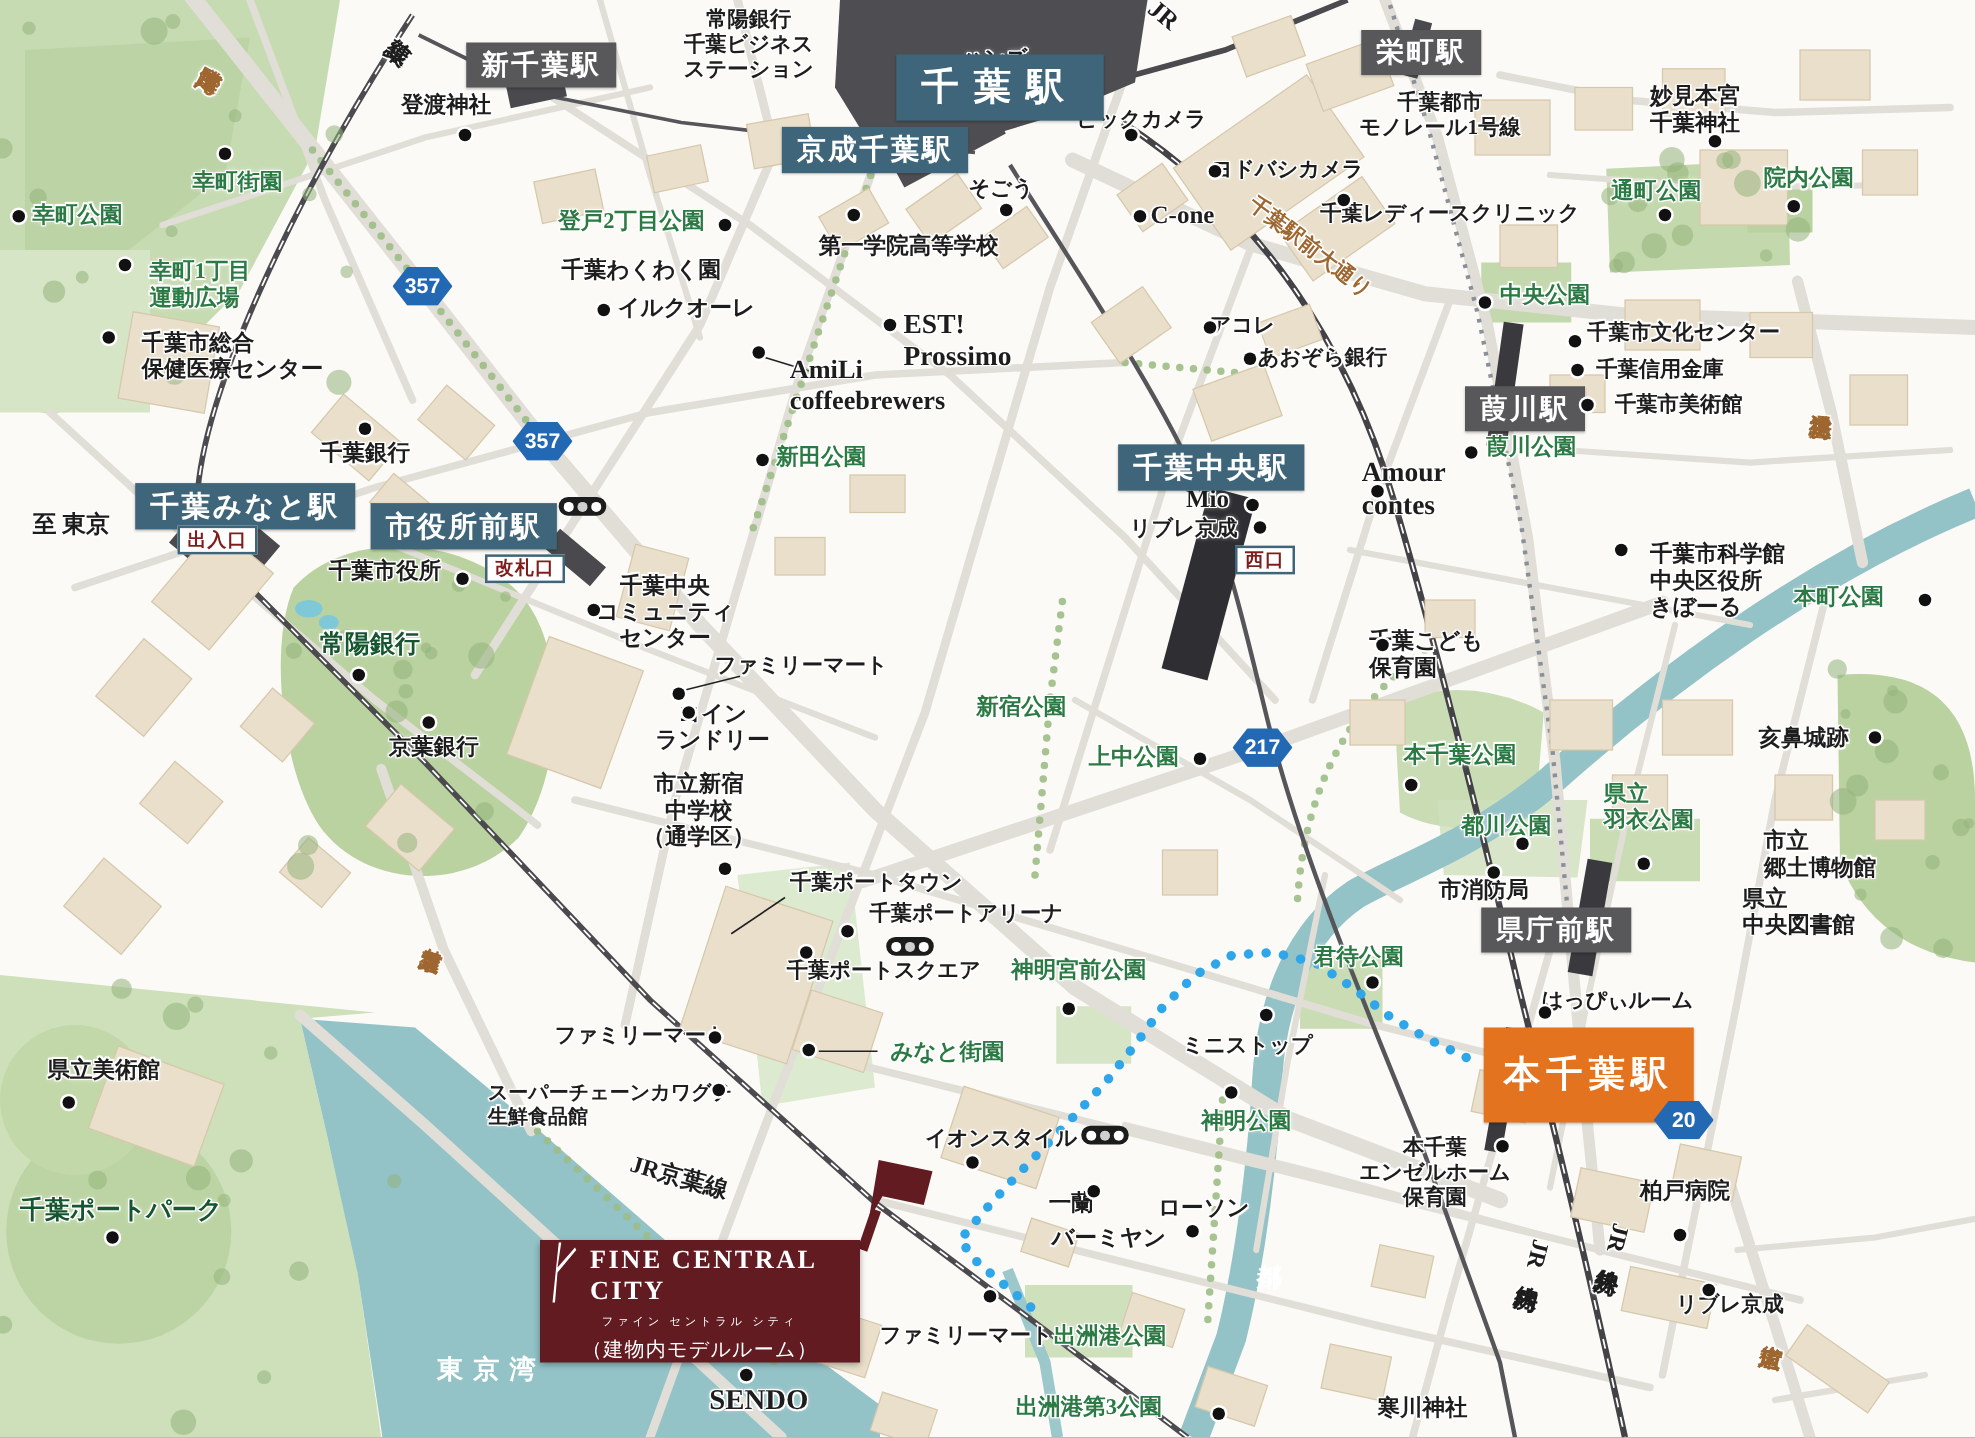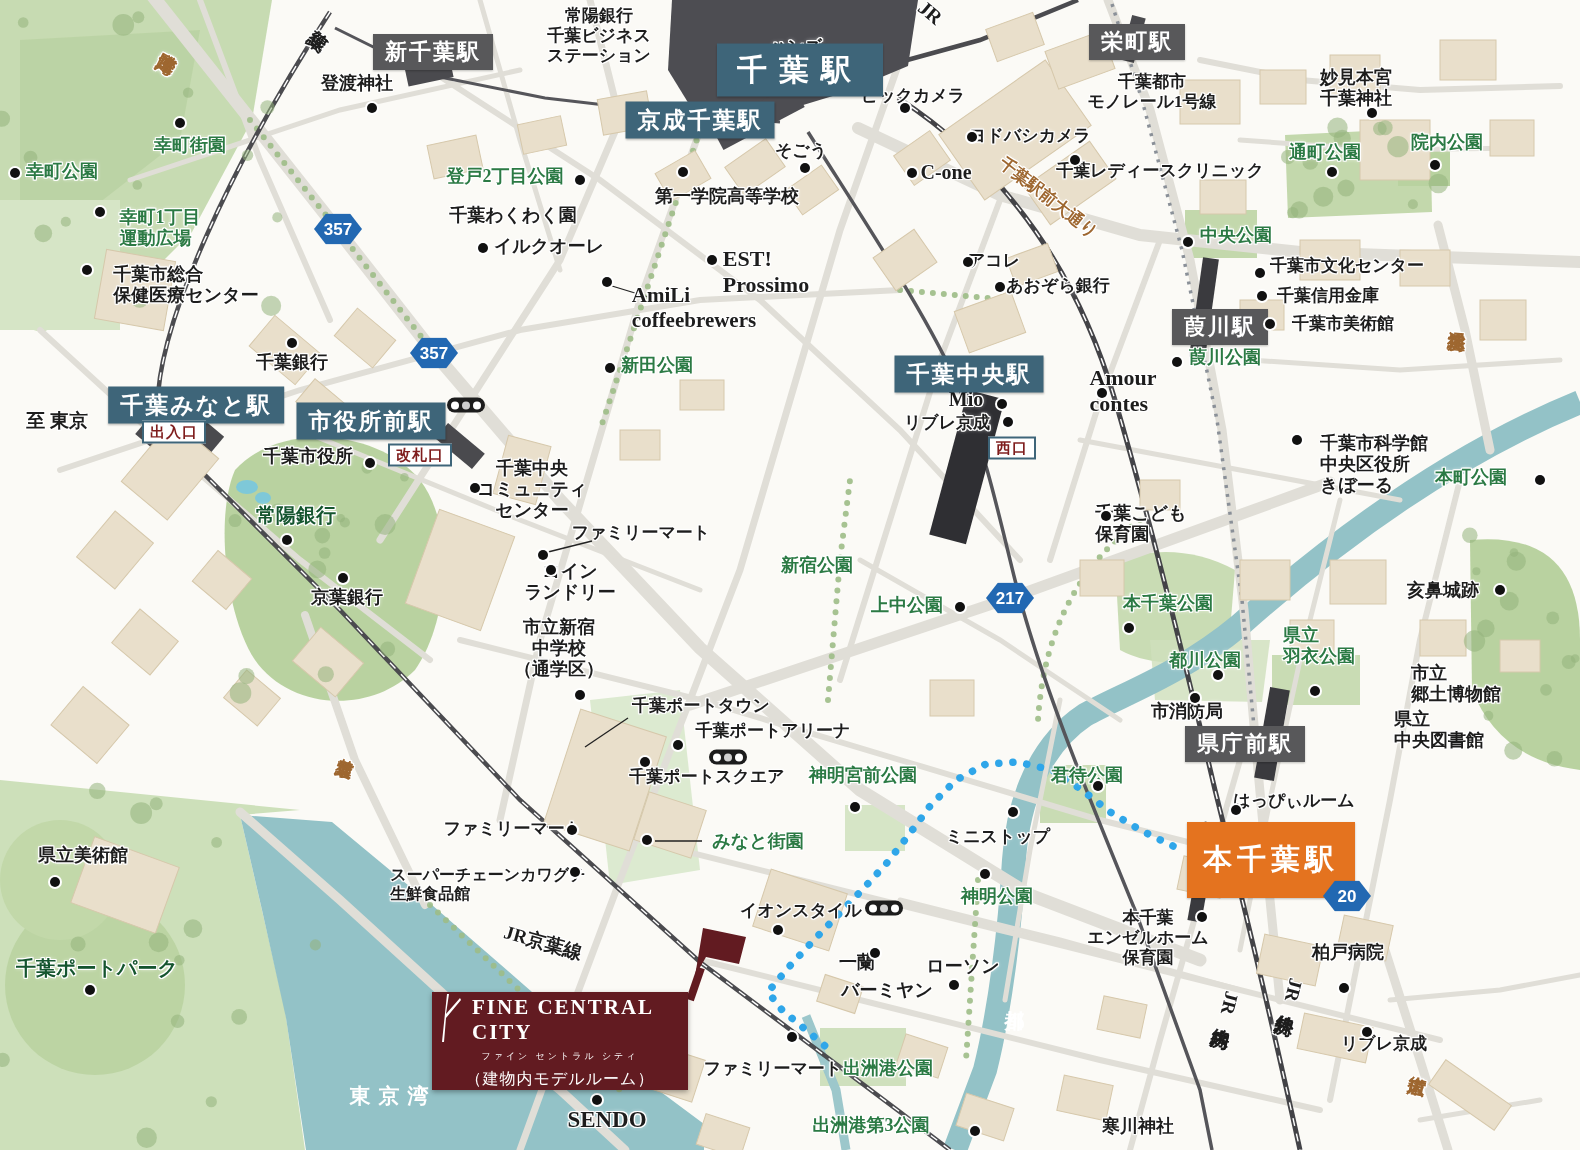--- a/index.html
+++ b/index.html
@@ -373,21 +373,21 @@
       <div class="lbl  alignl" style="left: 1439px; top: 730px; transform: translate(-50%, -50%);">県立
 中央図書館</div>
       <div class="lbl " style="left: 1187px; top: 712px; transform: translate(-50%, -50%);">市消防局</div>
       <div class="lbl " style="left: 559px; top: 649px; transform: translate(-50%, -50%);">市立新宿
 中学校
 （通学区）</div>
       <div class="lbl " style="left: 701px; top: 706px; font-size: 17px; transform: translate(-50%, -50%);">千葉ポートタウン</div>
       <div class="lbl " style="left: 773px; top: 731px; font-size: 17px; transform: translate(-50%, -50%);">千葉ポートアリーナ</div>
       <div class="lbl " style="left: 707px; top: 777px; font-size: 17px; transform: translate(-50%, -50%);">千葉ポートスクエア</div>
       <div class="lbl park" style="left: 863px; top: 776px; transform: translate(-50%, -50%);">神明宮前公園</div>
-      <div class="lbl park" style="left: 1087px; top: 766px; transform: translate(-50%, -50%); margin-top: 10px;">君待公園</div>
+      <div class="lbl park" style="left: 1087px; top: 766px; transform: translate(-50%, -50%);">君待公園</div>
       <div class="lbl " style="left: 1294px; top: 801px; font-size: 17px; transform: translate(-50%, -50%);">はっぴぃルーム</div>
       <div class="lbl park" style="left: 758px; top: 842px; transform: translate(-50%, -50%);">みなと街園</div>
       <div class="lbl " style="left: 513px; top: 829px; font-size: 17px; transform: translate(-50%, -50%);">ファミリーマート</div>
       <div class="lbl " style="left: 998px; top: 837px; font-size: 17px; transform: translate(-50%, -50%);">ミニストップ</div>
       <div class="lbl  alignl" style="left: 488px; top: 885px; font-size: 16px; transform: translate(-50%, -50%);">スーパーチェーンカワグチ
 生鮮食品館</div>
       <div class="lbl " style="left: 83px; top: 856px; transform: translate(-50%, -50%);">県立美術館</div>
       <div class="lbl park" style="left: 997px; top: 897px; transform: translate(-50%, -50%);">神明公園</div>
       <div class="lbl " style="left: 801px; top: 911px; font-size: 17px; transform: translate(-50%, -50%);">イオンスタイル</div>
       <div class="lbl " style="left: 1148px; top: 938px; font-size: 17px; transform: translate(-50%, -50%);">本千葉

